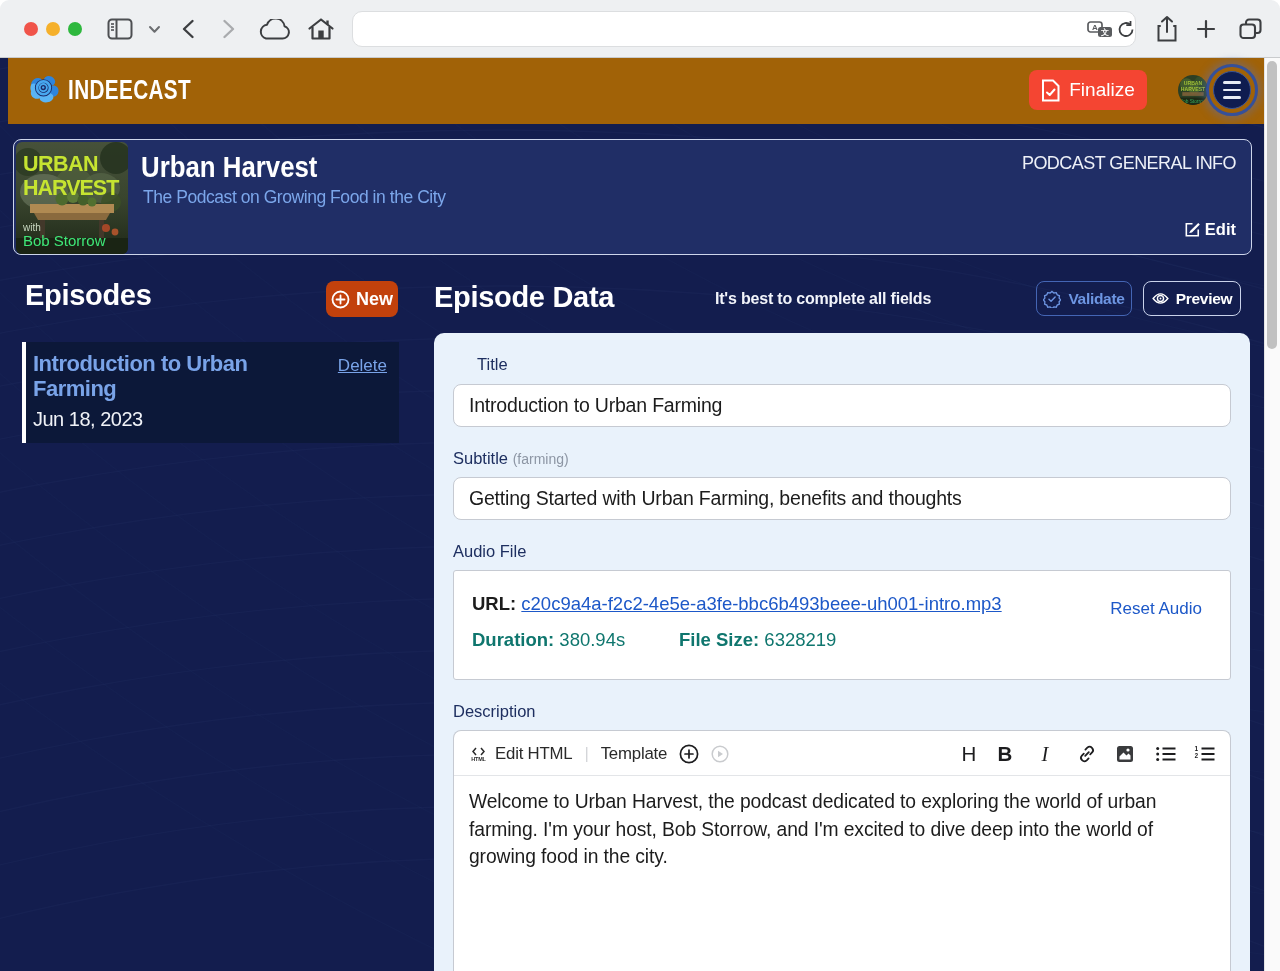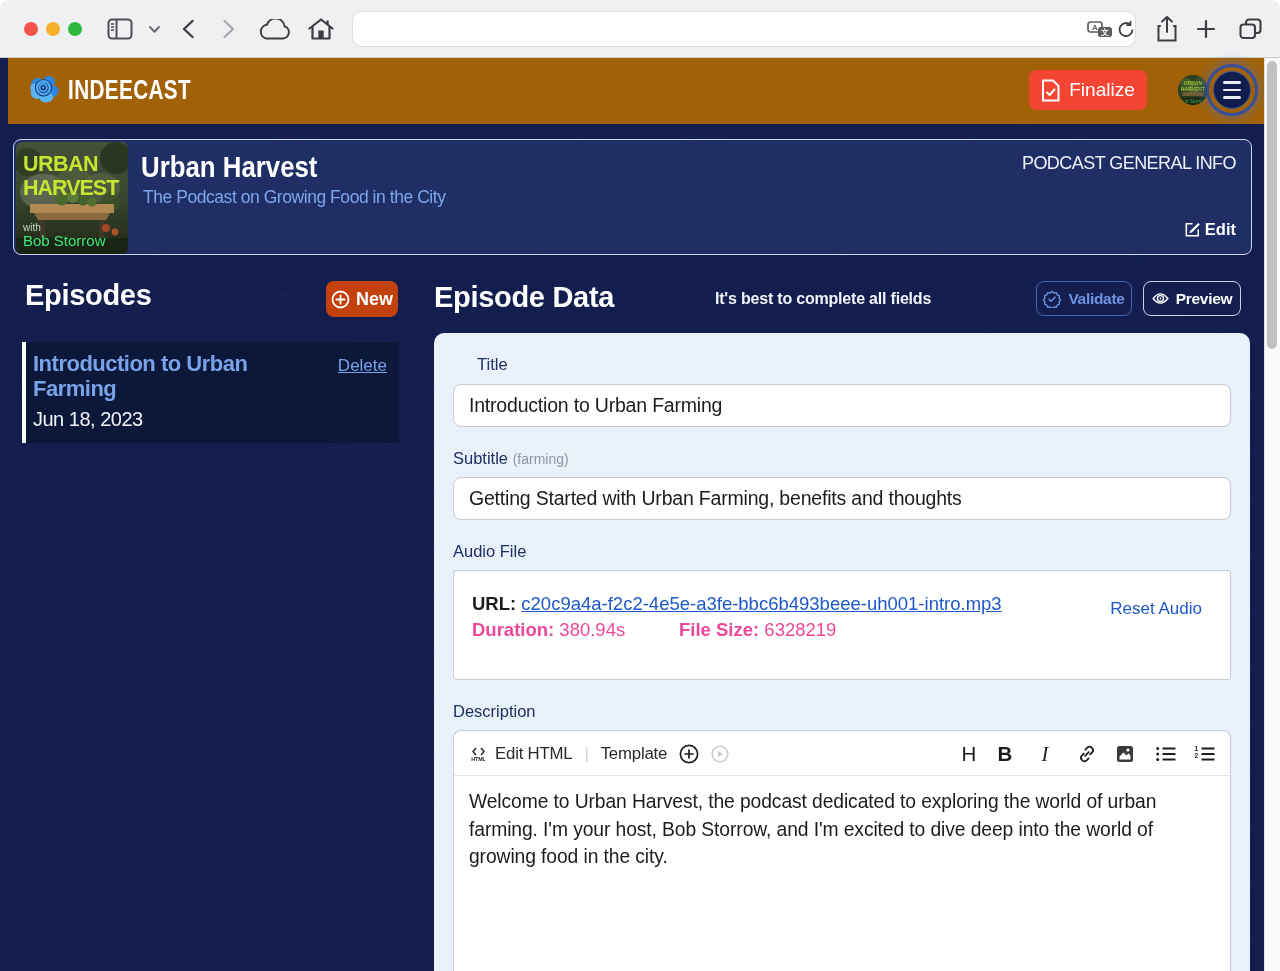--- a/index.html
+++ b/index.html
@@ -58,21 +58,21 @@
 
 .card { position:absolute; left:434px; top:333px; width:816px; height:638px; background:#e9f2fb; border-radius:10px 10px 0 0; }
 .lab { position:absolute; color:#1e2f60; font-size:16.5px; }
 .lab .opt { color:#8d96a4; font-size:14px; }
 .inp { position:absolute; left:19px; width:778px; height:43px; background:#fff; border:1px solid #c6cad2; border-radius:8px; color:#1c1c1c; font-size:19.5px; letter-spacing:-0.2px; display:flex; align-items:center; padding-left:15px; }
 .audio { position:absolute; left:19px; top:237px; width:778px; height:110px; background:#fff; border:1px solid #c6cad2; border-radius:3px; }
 .a-row1 { position:absolute; left:18px; top:22px; font-size:18.5px; color:#1c1c1c; }
 .a-row1 b { font-weight:bold; }
 .a-link { color:#1d58c8; text-decoration:underline; }
 .a-reset { position:absolute; right:28px; top:28px; color:#1d58c8; font-size:17px; }
-.a-row2 { position:absolute; left:18px; top:48px; font-size:18.5px; color:#ec4899; }
+.a-row2 { position:absolute; left:18px; top:58px; font-size:18.5px; color:#0f766e; }
 .editor { position:absolute; left:19px; top:397px; width:778px; height:243px; background:#fff; border:1px solid #c6cad2; border-radius:8px 8px 0 0; border-bottom:none; }
 .toolbar { position:absolute; left:0; top:0; width:100%; height:45px; border-bottom:1px solid #e3e5e8; }
 .tb-left { position:absolute; left:16px; top:0; height:45px; display:flex; align-items:center; gap:8px; color:#2a2a2a; font-size:16.8px; letter-spacing:-0.2px; }
 .tbi { position:absolute; top:22.5px; transform:translate(-50%,-50%); color:#1d1d1f; line-height:1; display:flex; align-items:center; }
 .desc { position:absolute; left:15px; top:57px; width:718px; color:#1c1c1c; font-size:19.3px; line-height:27.5px; letter-spacing:-0.1px; }
 </style>
 </head>
 <body>
 <div class="cornerL"></div>
 <div class="cornerR"></div>

